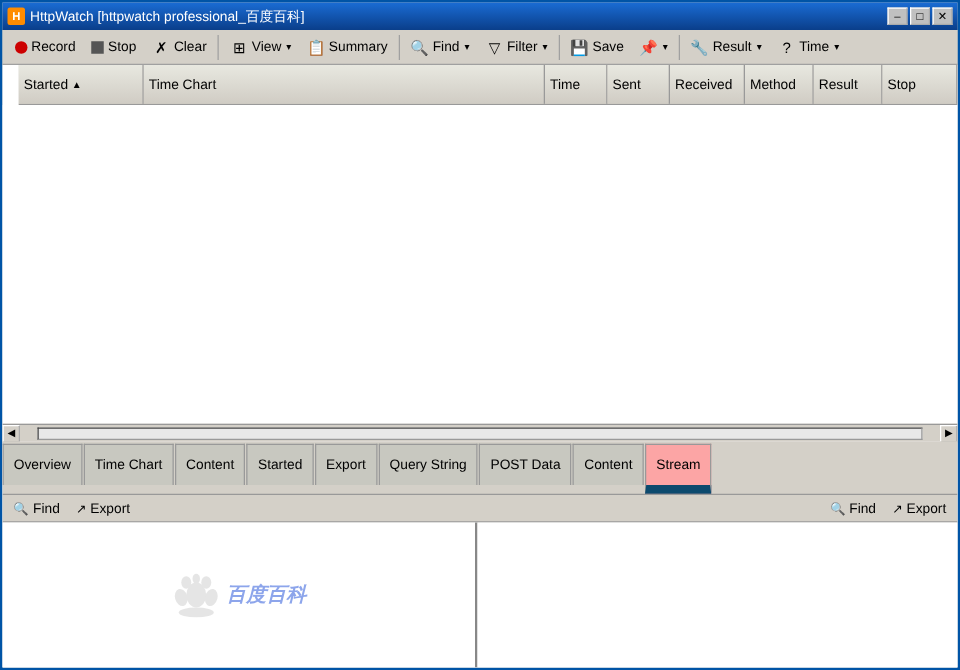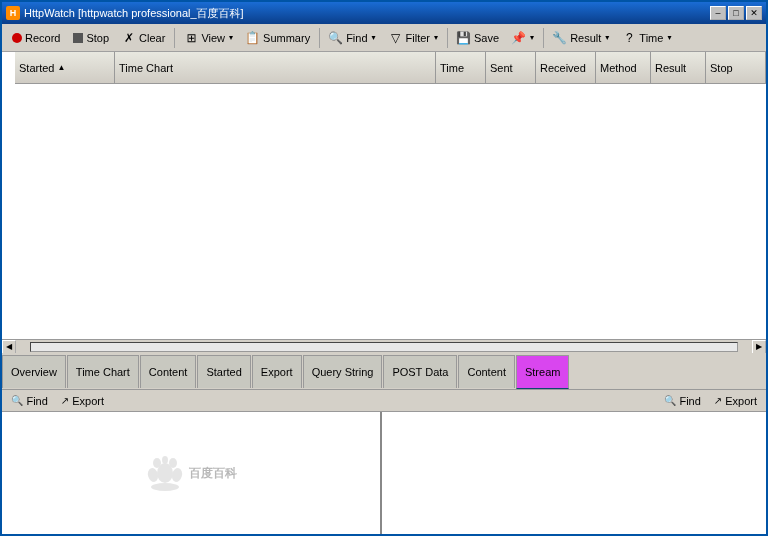--- a/index.html
+++ b/index.html
@@ -230,22 +230,22 @@
       border: 1px solid #999;
       border-bottom: none;
       background: #c8c8c0;
       margin-right: 1px;
       height: 20px;
       display: flex;
       align-items: center;
     }
 
     .tab.active {
-      background: #d946ef;
-      border-bottom: 1px solid #0c4a6e;
+      background: #fca5a5;
+      border-bottom: 7px solid #0c4a6e;
       z-index: 1;
     }
 
     .find-bar {
       background: #d4d0c8;
       display: flex;
       align-items: center;
       padding: 2px 4px;
       height: 22px;
       border-bottom: 1px solid #999;
@@ -308,23 +308,24 @@
       opacity: 0.5;
     }
 
     .baidu-logo {
       display: flex;
       align-items: center;
       gap: 4px;
     }
 
     .baidu-text {
-      color: #737373;
-      font-size: 12px;
+      color: #1d4ed8;
+      font-size: 16px;
       font-family: 'Microsoft YaHei', sans-serif;
+      font-style: italic;
     }
   </style>
 </head>
 <body>
 
 <div class="window">
 
   <div class="title-bar">
     <div class="title-bar-left">
       <div class="title-icon">H</div>

